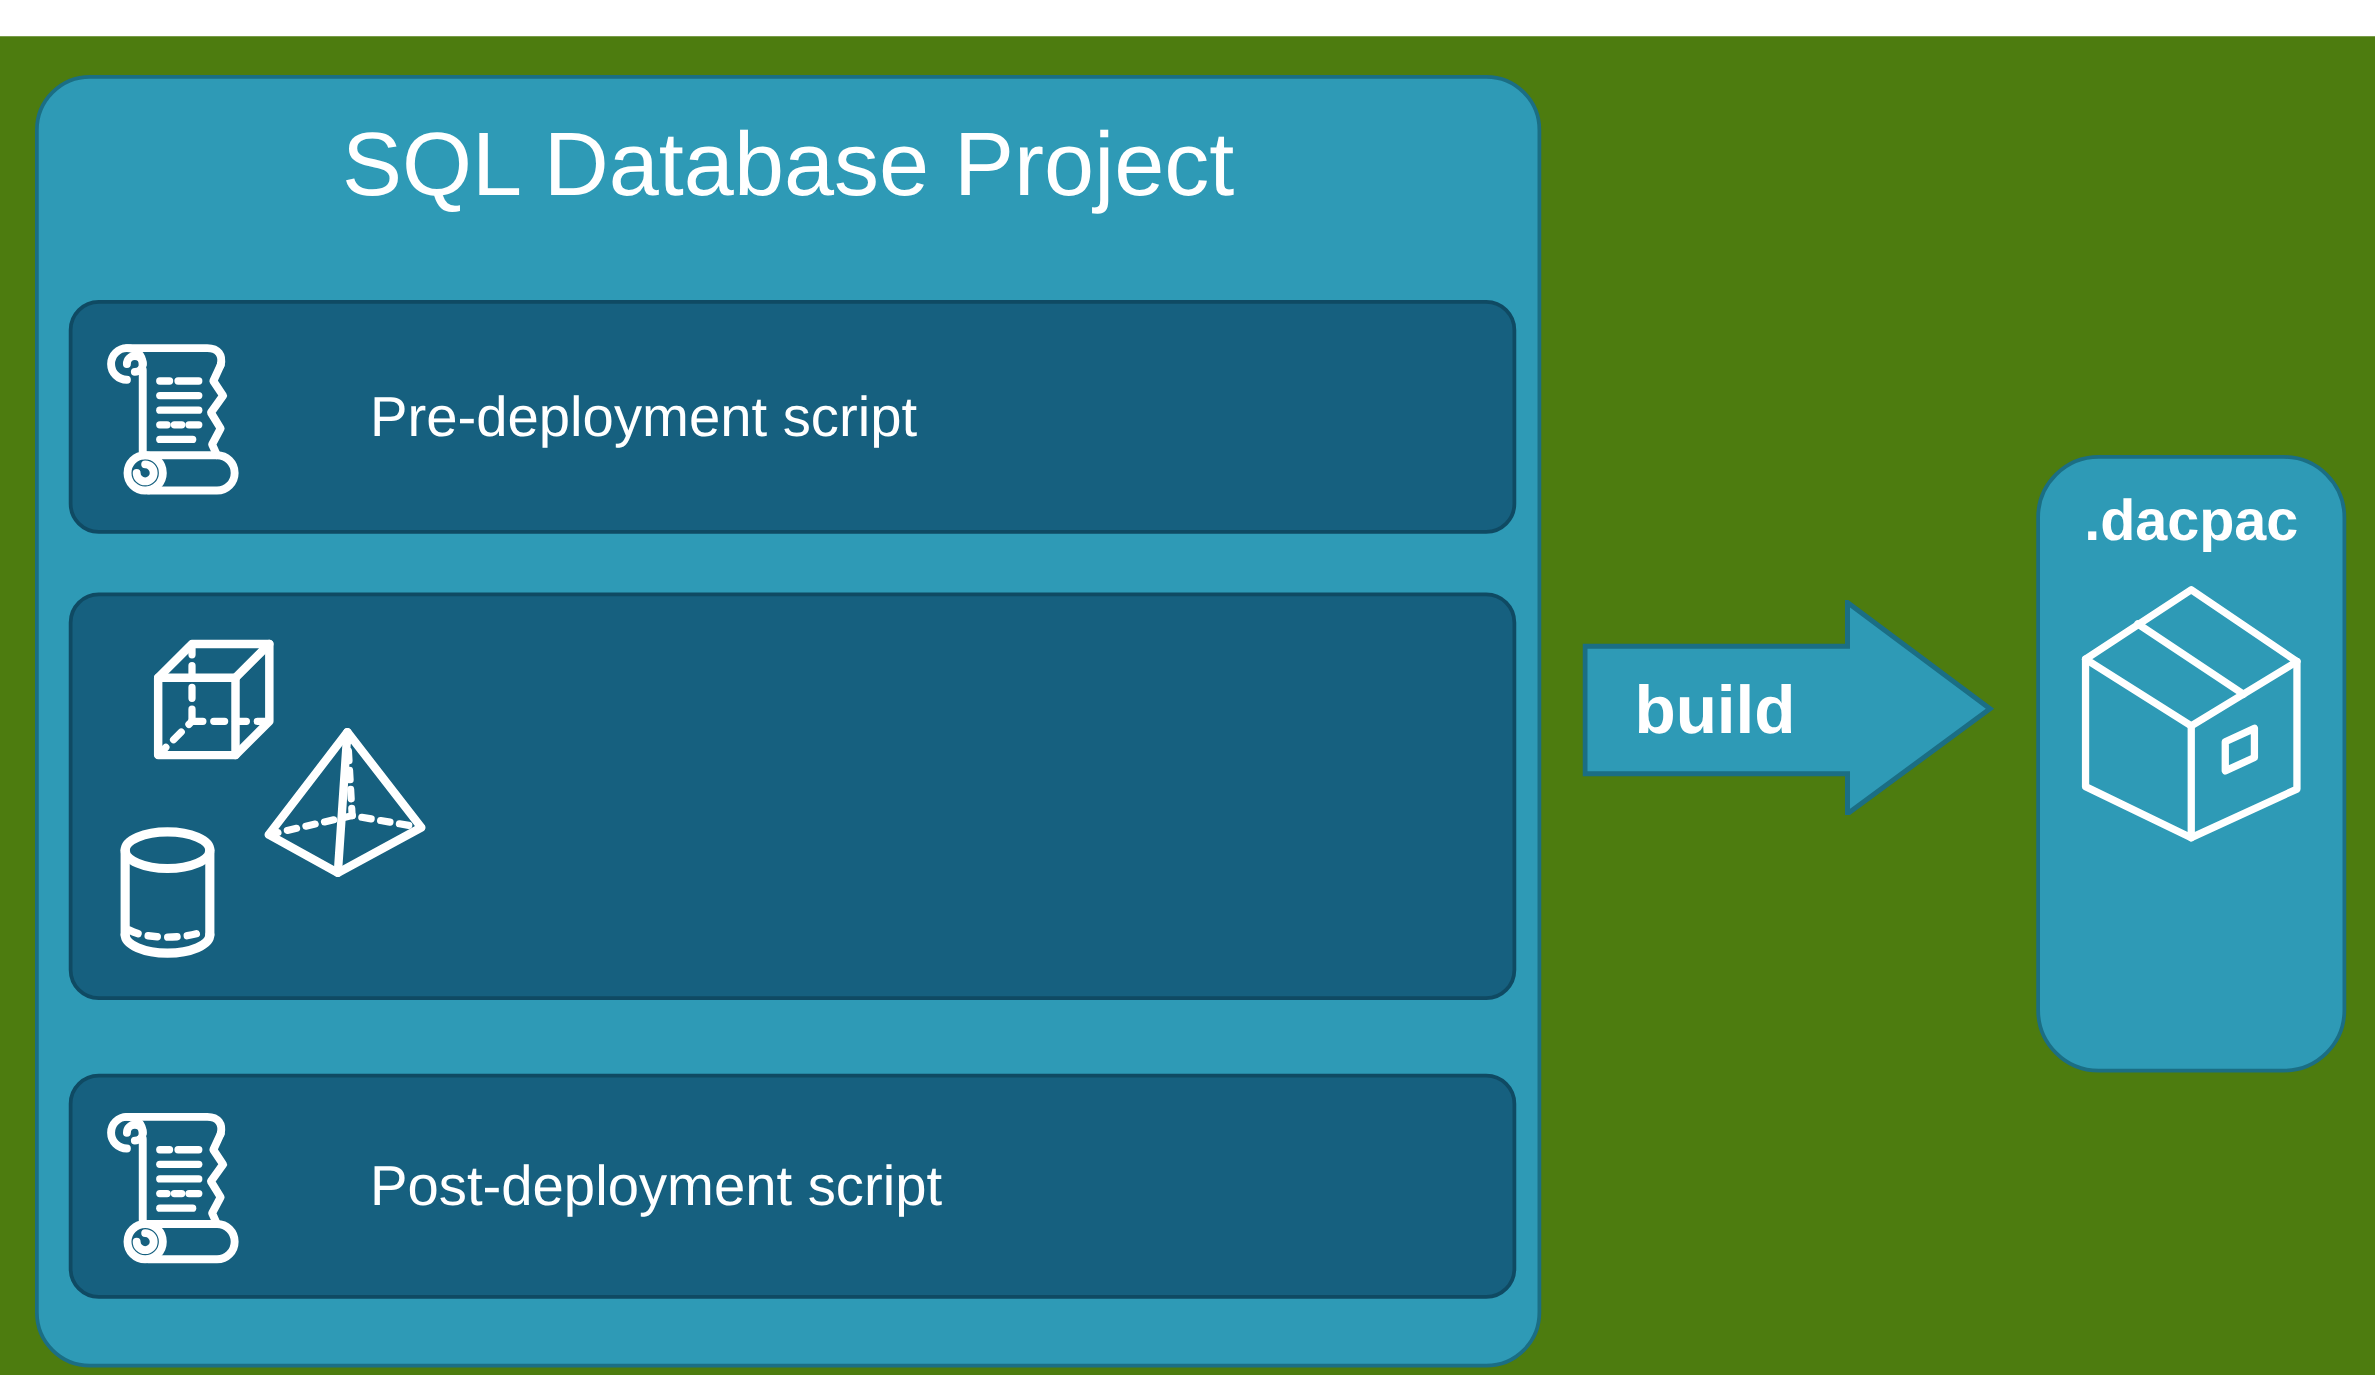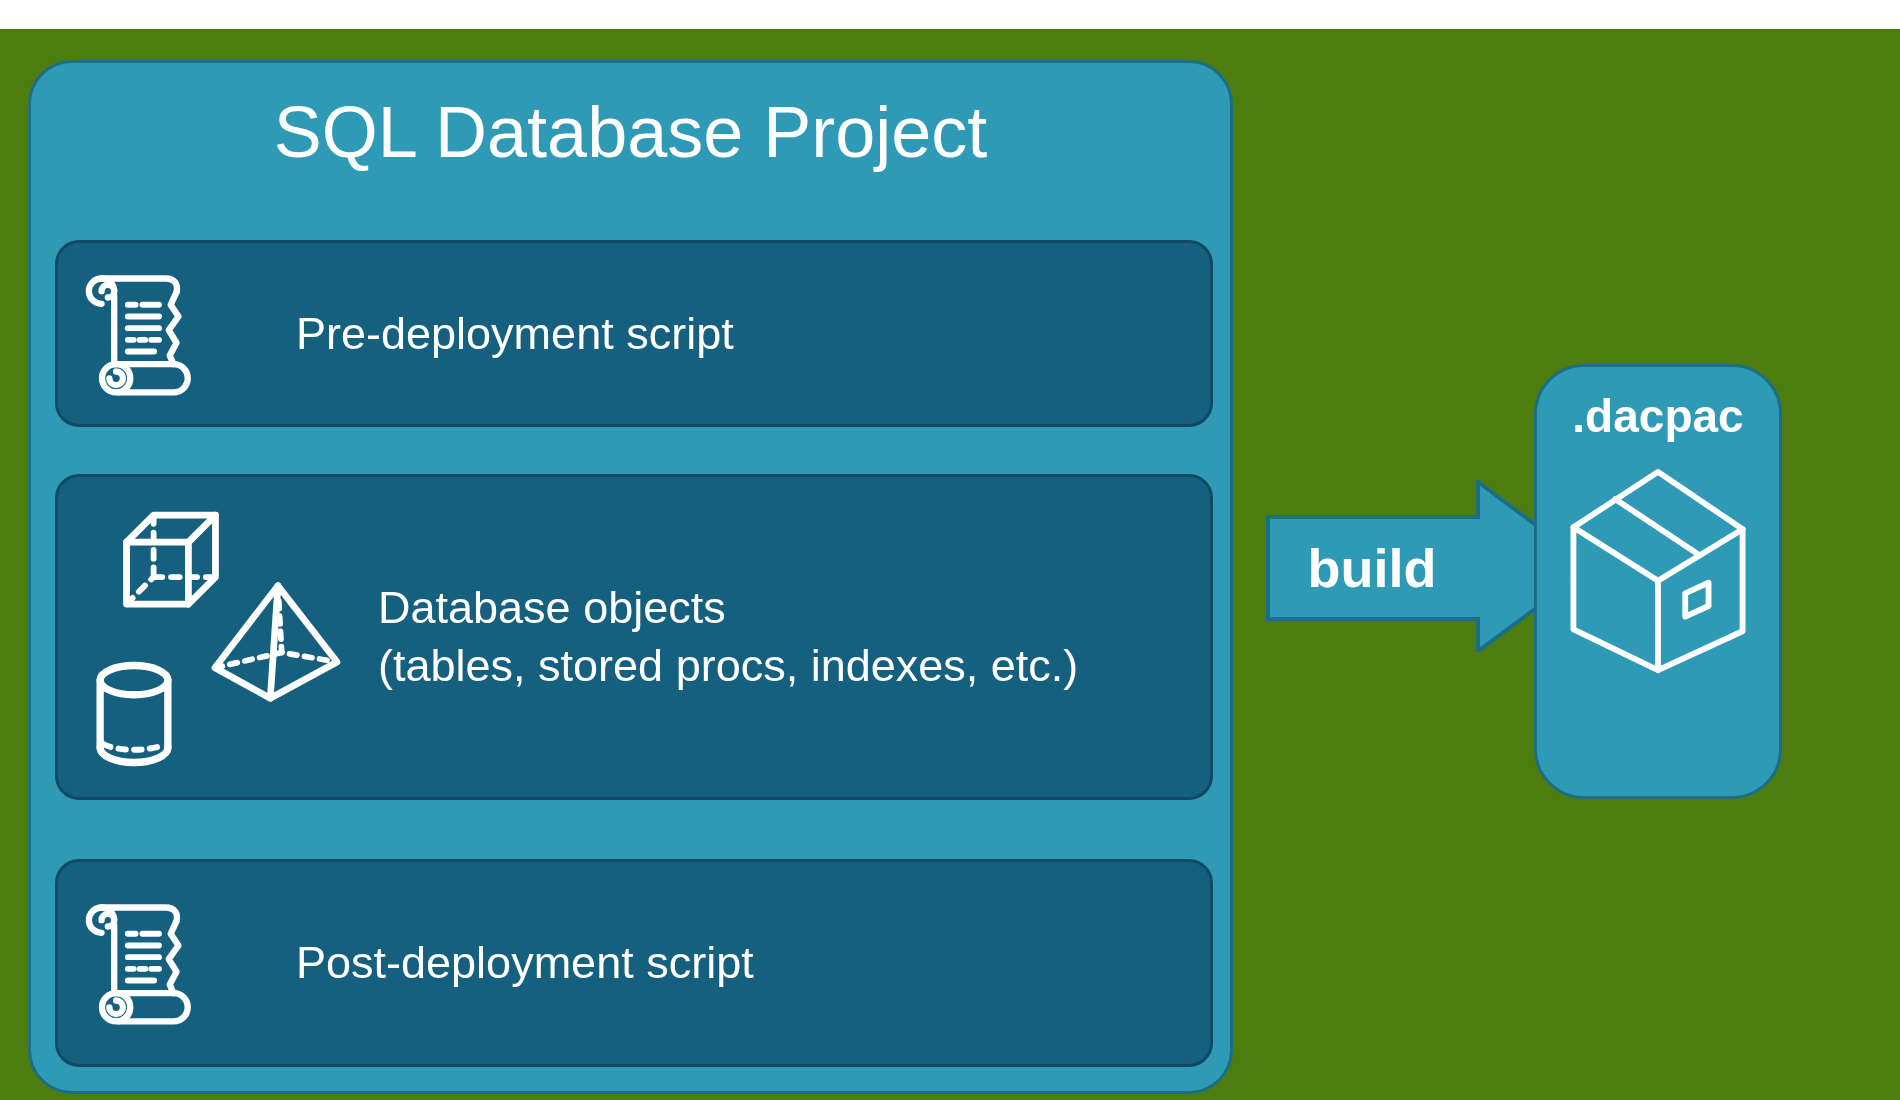--- a/index.html
+++ b/index.html
@@ -17,21 +17,21 @@
     text-align:center;color:#fff;font-size:72px;font-weight:400;
     letter-spacing:0px;line-height:1.15;
   }
   .row{
     position:absolute;left:24px;width:1158px;
     box-sizing:border-box;border-radius:24px;
     background:var(--inner-fill);border:3px solid var(--inner-border);
   }
   .row1{top:177px;height:187px;}
   .row2{top:411px;height:326px;}
-  .row3{top:796px;height:208px;}
+  .row3{top:796px;height:180px;}
 
   .row-label{
     position:absolute;left:238px;top:0;height:100%;
     display:flex;align-items:center;
     color:#fff;font-size:45px;font-weight:400;white-space:nowrap;
   }
   .row2 .row-label{left:320px;}
   .row-label .two-line{line-height:58px;}
 
   .icon-abs{position:absolute;}
@@ -41,21 +41,21 @@
   .arrow-wrap{position:absolute;left:1266px;top:451px;width:330px;height:172px;}
   .arrow-label{
     position:absolute;left:0;top:37px;width:212px;height:102px;
     display:flex;align-items:center;justify-content:center;
     box-sizing:border-box;
     color:#fff;font-size:54px;font-weight:700;
   }
 
   
   .dacpac{
-    position:absolute;left:1534px;top:335px;width:248px;height:435px;
+    position:absolute;left:1629px;top:335px;width:248px;height:494px;
     box-sizing:border-box;border-radius:50px;
     background:var(--outer-fill);border:3px solid var(--outer-border);
     text-align:center;
   }
   .dacpac-title{
     margin-top:24px;color:#fff;font-size:46px;font-weight:700;line-height:50px;
   }
   .dacpac-icon{margin-top:26px;}
 
   svg{display:block;}
@@ -119,26 +119,20 @@
       </span>
       <span class="icon-abs" style="left:30px;top:183px;">
         <svg width="92" height="108" viewBox="0 0 100 118" fill="none" stroke="#ffffff" stroke-width="8" stroke-linecap="round">
           <ellipse cx="50" cy="22" rx="37" ry="16"></ellipse>
           <path d="M13,22 V96"></path>
           <path d="M87,22 V96"></path>
           <path d="M13,96 A37,16 0 0 0 87,96"></path>
           <path d="M17,92 A37,11 0 0 0 83,92" stroke-width="6.5" stroke-dasharray="8 9"></path>
         </svg>
       </span>
-      <div class="row-label">
-        <div class="two-line">
-          <div>Database objects</div>
-          <div>(tables, stored procs, indexes, etc.)</div>
-        </div>
-      </div>
     </div>
 
     <div class="row row3">
       <span class="icon-abs scroll-pos">
         <svg width="112" height="138" viewBox="0 0 115 140" fill="none" stroke="#ffffff" stroke-width="6.5" stroke-linecap="round" stroke-linejoin="round">
           <path d="M31,26 a13,13 0 1 0 -13,13"></path>
           <path d="M18,26 a6.5,6.5 0 1 1 6.5,6.5"></path>
           <path d="M18,13 H84 C93,13 97,19 95,27"></path>
           <path d="M95,27 L89,40 L97,52 L87,66 L95,79 L88,92 L92,101"></path>
           <path d="M31,31 V101"></path>

